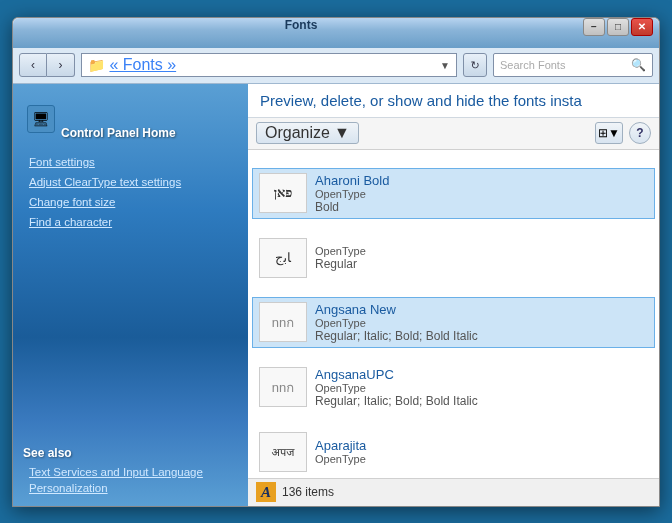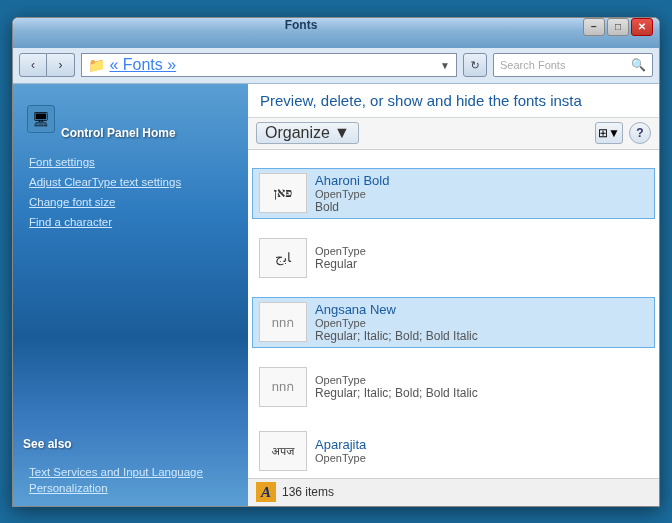--- a/index.html
+++ b/index.html
@@ -206,21 +206,21 @@
     }
 
     .sidebar-see-also {
       margin-top: auto;
       padding-top: 10px;
     }
     .see-also-label {
       color: white;
       font-size: 12px;
       font-weight: bold;
-      margin-bottom: 13px;
+      margin-bottom: 4px;
       text-shadow: 1px 1px 2px rgba(0,0,0,0.4);
     }
 
     
     .main-panel {
       flex: 1;
       background: white;
       display: flex;
       flex-direction: column;
     }
@@ -458,20 +458,21 @@
             <div class="font-type">OpenType</div>
             <div class="font-style">Regular; Italic; Bold; Bold Italic</div>
           </div>
         </div>
 
         <div class="font-item">
           <div class="font-preview" style="color: #888;">
             <span>nnก</span>
           </div>
           <div class="font-info">
+            <div class="font-name">AngsanaUPC</div>
             <div class="font-type">OpenType</div>
             <div class="font-style">Regular; Italic; Bold; Bold Italic</div>
           </div>
         </div>
 
         <div class="font-item">
           <div class="font-preview" style="font-family: serif; font-size: 11px;">
             <span>अपज</span>
           </div>
           <div class="font-info">

